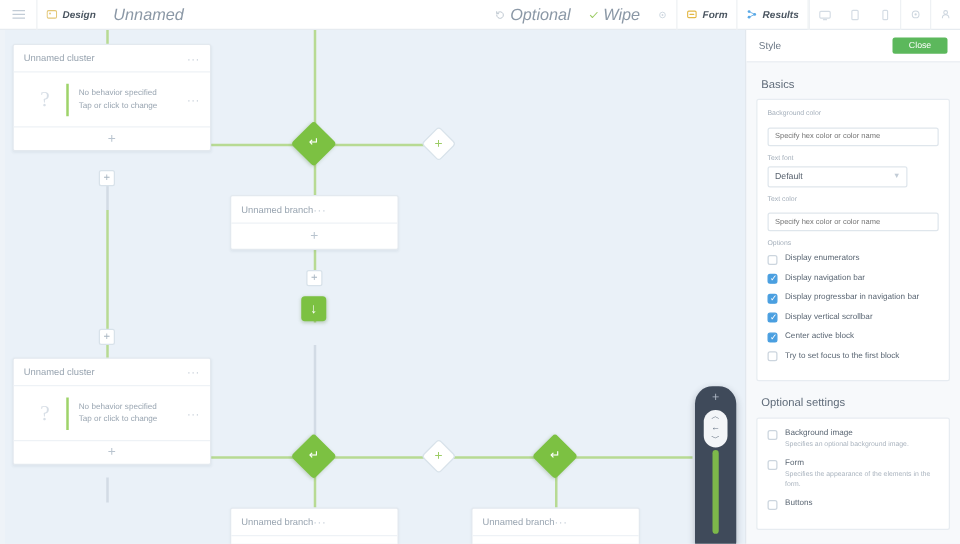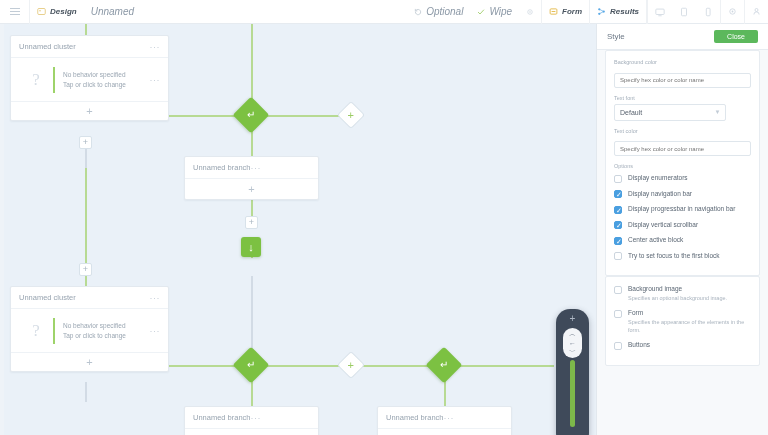--- a/index.html
+++ b/index.html
@@ -25,21 +25,21 @@
     display: flex; align-items: center; justify-content: center;
     border-right: 1px solid #eef1f4;
   }
   .tb-hamburger span {
     display: block; width: 10px; height: 1px; background: #c2ccd6;
     box-shadow: 0 3px 0 #c2ccd6, 0 -3px 0 #c2ccd6;
   }
   .tb-item {
     display: flex; align-items: center; gap: 4px;
     padding: 0 7px; height: 24px;
-    font-size: 10px; color: #8b98a6;
+    font-size: 13px; color: #8b98a6;
     white-space: nowrap;
   }
   .tb-item.strong { color: #4a5560; font-weight: bold; font-size: 8px; }
   .tb-sep { width: 1px; height: 24px; background: #eef1f4; }
   .tb-spacer { flex: 1; }
   .ic { display: inline-block; line-height: 0; }
   .ic svg { display: block; }
 
   
   .canvas {
@@ -460,20 +460,21 @@
     <div class="nv-minus">—</div>
   </div>
 </div>
 
 <div class="panel">
   <div class="panel-head">
     <span class="panel-title">Style</span>
     <button class="btn-close">Close</button>
   </div>
 
+  <div class="sec-title">Basics</div>
 
   <div class="card">
     <div class="fld">
       <div class="fld-label">Background color</div>
       <input class="inp" placeholder="Specify hex color or color name" style="">
     </div>
 
     <div class="fld">
       <div class="fld-label">Text font</div>
       <div class="sel">
@@ -508,20 +509,21 @@
     <div class="opt">
       <div class="cb on"></div>
       <div class="opt-text">Center active block</div>
     </div>
     <div class="opt">
       <div class="cb"></div>
       <div class="opt-text">Try to set focus to the first block</div>
     </div>
   </div>
 
+  <div class="sec-title">Optional settings</div>
 
   <div class="card">
     <div class="opt">
       <div class="cb"></div>
       <div class="opt-col">
         <div class="opt-text">Background image</div>
         <div class="opt-desc">Specifies an optional background image.</div>
       </div>
     </div>
     <div class="opt">

